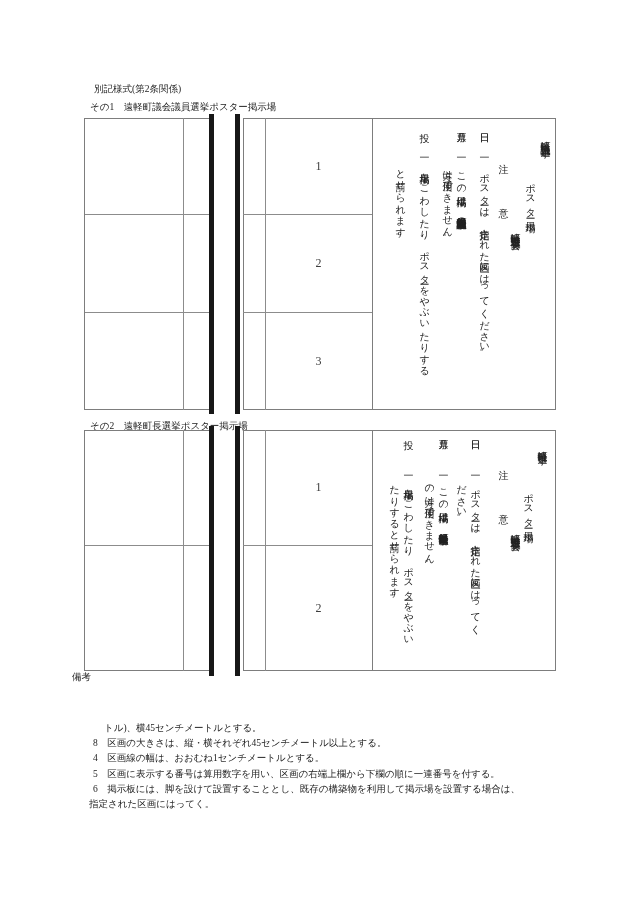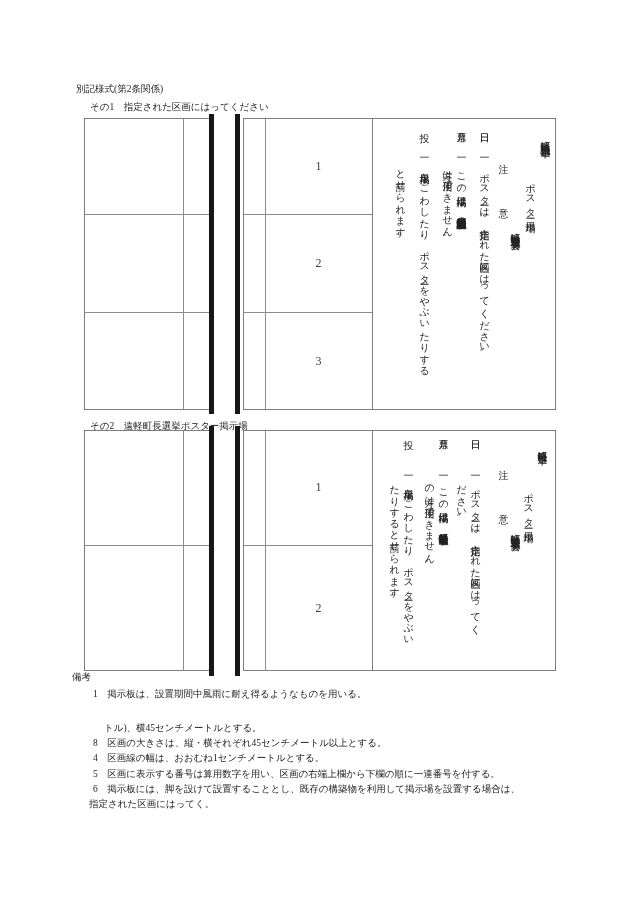--- a/index.html
+++ b/index.html
@@ -15,22 +15,22 @@
   .hl{position:absolute;height:1px;background:#8c8c8c;}
   .bar{position:absolute;width:5px;background:#171717;}
   .num{position:absolute;left:265px;width:107px;text-align:center;
        font-size:12px;line-height:13px;color:#3c3c3c;}
 </style>
 </head>
 <body>
 
 <div class="page">
 
-  <div class="h" style="left:76px;top:83px">別記様式(第2条関係)</div>
-  <div class="h" style="left:90px;top:101px">その1　指定された区画にはってください</div>
+  <div class="h" style="left:94px;top:83px">別記様式(第2条関係)</div>
+  <div class="h" style="left:90px;top:101px">その1　遠軽町議会議員選挙ポスター掲示場</div>
 
   <div class="box no-r" style="left:84px;top:118px;width:125px;height:292px"></div>
   <div class="vl" style="left:183px;top:118px;height:292px"></div>
   <div class="hl" style="left:85px;top:214px;width:124px"></div>
   <div class="hl" style="left:85px;top:312px;width:124px"></div>
   <div class="bar" style="left:209px;top:114px;height:300px"></div>
   <div class="bar" style="left:235px;top:114px;height:300px"></div>
   <div class="box no-r" style="left:243px;top:118px;width:129px;height:292px"></div>
   <div class="vl" style="left:265px;top:118px;height:292px"></div>
   <div class="hl" style="left:243px;top:214px;width:129px"></div>
@@ -91,21 +91,20 @@
     <div class="vcol" style="left:65px;top:51px">この掲示場は、遠軽町長選挙候補者以外</div>
     <div class="vcol" style="left:51px;top:47px">の方は使用できません。</div>
 
     <div class="vcol" style="left:30px;top:1px">投</div>
     <div class="vcol" style="left:30px;top:39px">一</div>
     <div class="vcol" style="left:30px;top:51px">掲示場をこわしたり、ポスターをやぶい</div>
     <div class="vcol" style="left:16px;top:47px">たりすると罰せられます。</div>
   </div>
 
   <div class="h" style="left:72px;top:671px">備考</div>
-  <div class="h" style="left:93px;top:688px">1　掲示板は、設置期間中風雨に耐え得るようなものを用いる。</div>
   <div class="h" style="left:104px;top:722px">トル)、横45センチメートルとする。</div>
   <div class="h" style="left:93px;top:737px">8　区画の大きさは、縦・横それぞれ45センチメートル以上とする。</div>
   <div class="h" style="left:93px;top:752px">4　区画線の幅は、おおむね1センチメートルとする。</div>
   <div class="h" style="left:93px;top:768px">5　区画に表示する番号は算用数字を用い、区画の右端上欄から下欄の順に一連番号を付する。</div>
   <div class="h" style="left:93px;top:783px">6　掲示板には、脚を設けて設置することとし、既存の構築物を利用して掲示場を設置する場合は、</div>
   <div class="h" style="left:89px;top:798px">指定された区画にはってく。</div>
 
 </div>
 
 </body></html>

